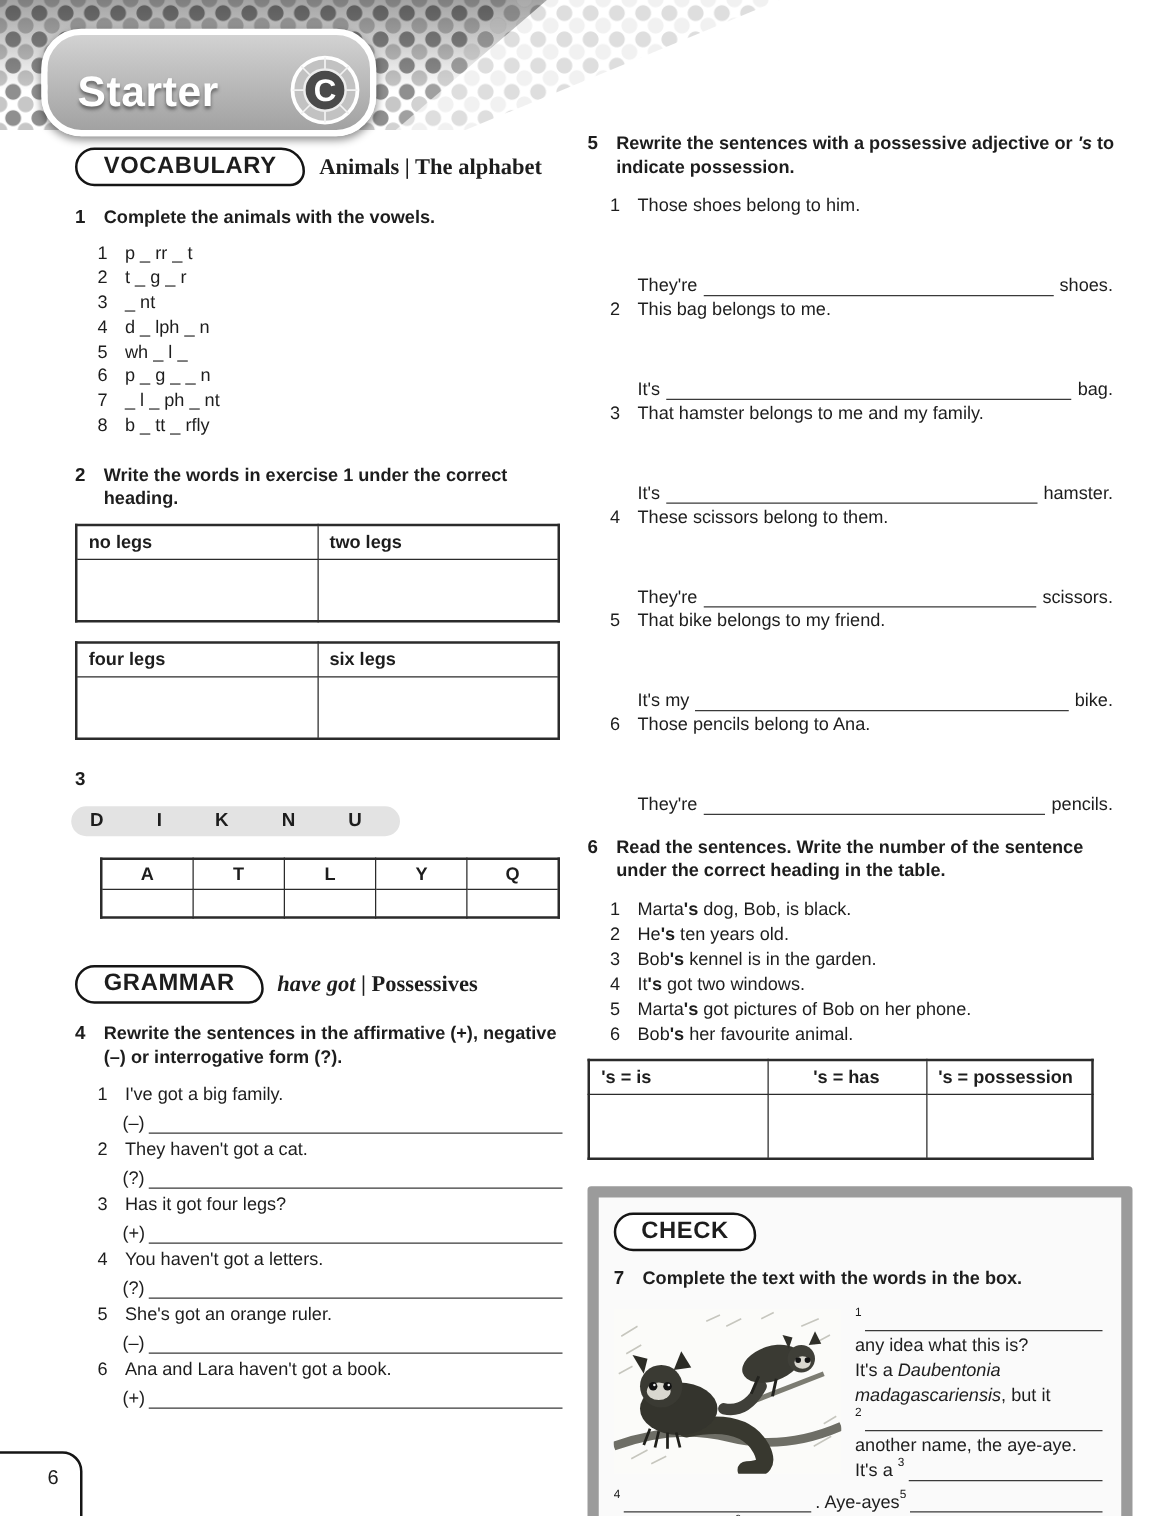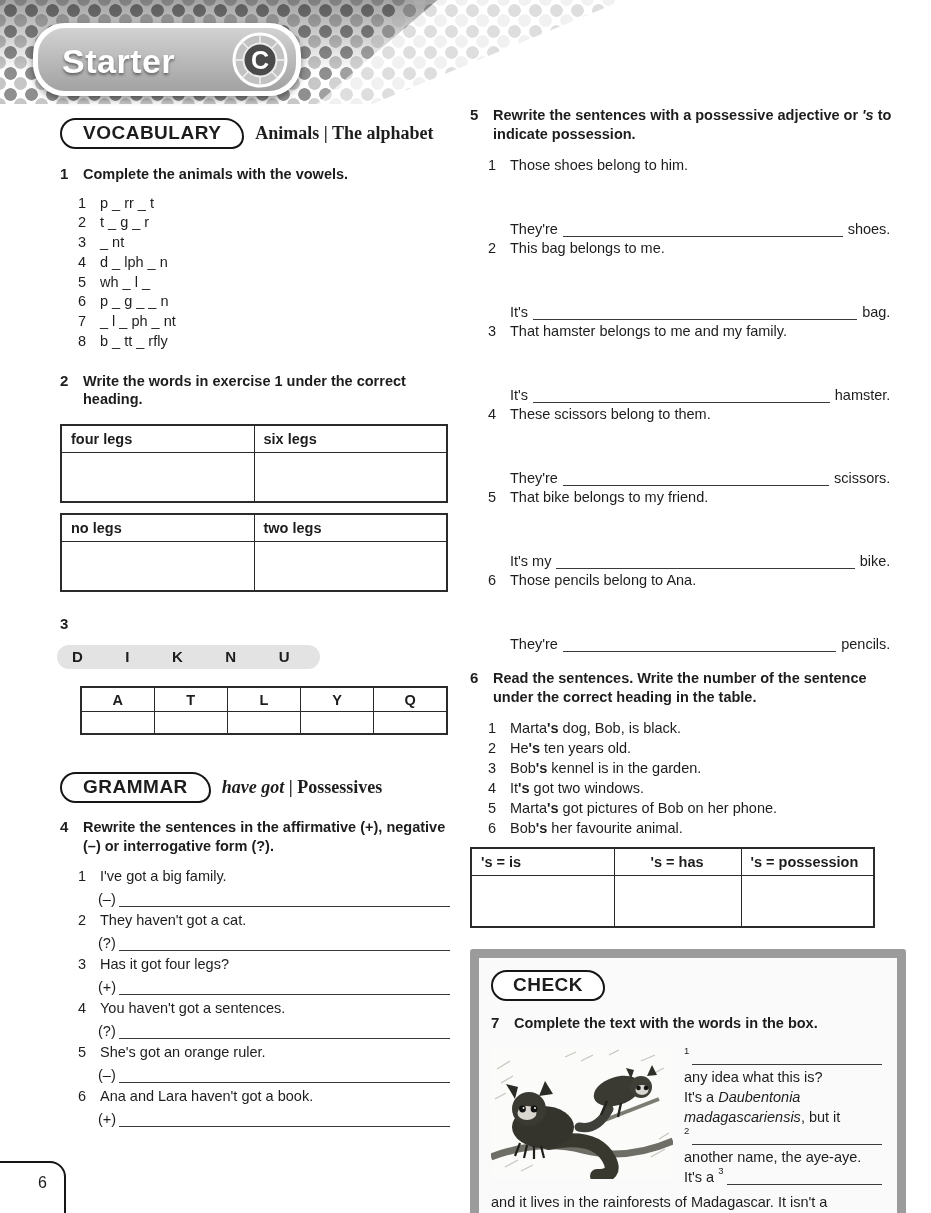--- a/index.html
+++ b/index.html
@@ -27,21 +27,21 @@
       radial-gradient(circle,#e0e0e0 40%,transparent 45%);
     background-size:21px 21px,21px 21px;background-position:0 0,10px 10px;
   }
   
   .unit-badge{
     position:absolute;left:33px;top:23px;width:226px;height:60px;
     background:linear-gradient(180deg,#d2d2d2,#a2a2a2);
     border:5px solid #fff;border-radius:32px;
     box-shadow:0 3px 7px rgba(0,0,0,.45);
     display:flex;align-items:center;justify-content:space-between;
-    padding:3px 8px 0 24px;z-index:3;
+    padding:16px 8px 0 24px;z-index:3;
   }
   .unit-title{
     font-size:34px;font-weight:bold;color:#fff;letter-spacing:.5px;
     text-shadow:0 2px 3px rgba(0,0,0,.45);
   }
   
   .col-left{position:absolute;left:60px;top:118px;width:390px;}
   .col-right{position:absolute;left:470px;top:106px;width:436px;}
   
   .section-row{display:flex;align-items:center;gap:11px;}
@@ -179,37 +179,37 @@
     <div class="item-row">
         <span class="inum">8</span>
         <span>b _ tt _ rfly</span>
       </div>
   </div>
 
   <div class="ex-head" style="margin-top:20px;">
     <span class="exnum">2</span>
     <span>Write the words in exercise 1 under the correct heading.</span>
   </div>
+  <table class="wtable" style="margin-top:10px;">
+    <tbody>
+        <tr>
+      <th style="width:50%;">no legs</th>
+      <th>two legs</th>
+    </tr>
+    <tr>
+      <td></td>
+      <td></td>
+    </tr>
+  </tbody>
+    </table>
   <table class="wtable" style="margin-top:15px;">
     <tbody>
         <tr>
       <th style="width:50%;">four legs</th>
       <th>six legs</th>
-    </tr>
-    <tr>
-      <td></td>
-      <td></td>
-    </tr>
-  </tbody>
-    </table>
-  <table class="wtable" style="margin-top:10px;">
-    <tbody>
-        <tr>
-      <th style="width:50%;">no legs</th>
-      <th>two legs</th>
     </tr>
     <tr>
       <td></td>
       <td></td>
     </tr>
   </tbody>
     </table>
 
   <div class="ex-head" style="margin-top:23px;">
     <span class="exnum">3</span>
@@ -272,21 +272,21 @@
           <span>Has it got four legs?</span>
         </div>
       <div class="ansrow">
           <span class="prompt">(+)</span>
           <span class="bl"></span>
         </div>
     </div>
     <div class="item4">
       <div class="item-row">
           <span class="inum">4</span>
-          <span>You haven't got a sentences.</span>
+          <span>You haven't got a letters.</span>
         </div>
       <div class="ansrow">
           <span class="prompt">(?)</span>
           <span class="bl"></span>
         </div>
     </div>
     <div class="item4">
       <div class="item-row">
           <span class="inum">5</span>
           <span>She's got an orange ruler.</span>
@@ -494,23 +494,20 @@
         <div class="line">
             <span class="txt">It's a </span>
             <span class="sup">3</span>
             <span class="bl"></span>
           </div>
       </div>
     </div>
 
     <div class="full-text">
       <div class="line">
-          <span class="txt">and it lives in the rainforests of Madagascar. It isn't a</span>
-        </div>
-      <div class="line">
           <span class="sup">4</span>
           <span class="bl" style="flex:0 0 150px;"></span>
           <span class="txt">. Aye-ayes</span>
           <span class="sup">5</span>
           <span class="bl"></span>
         </div>
       <div class="line">
           <span class="txt">small eyes, but</span>
           <span class="sup">6</span>
           <span class="bl"></span>

